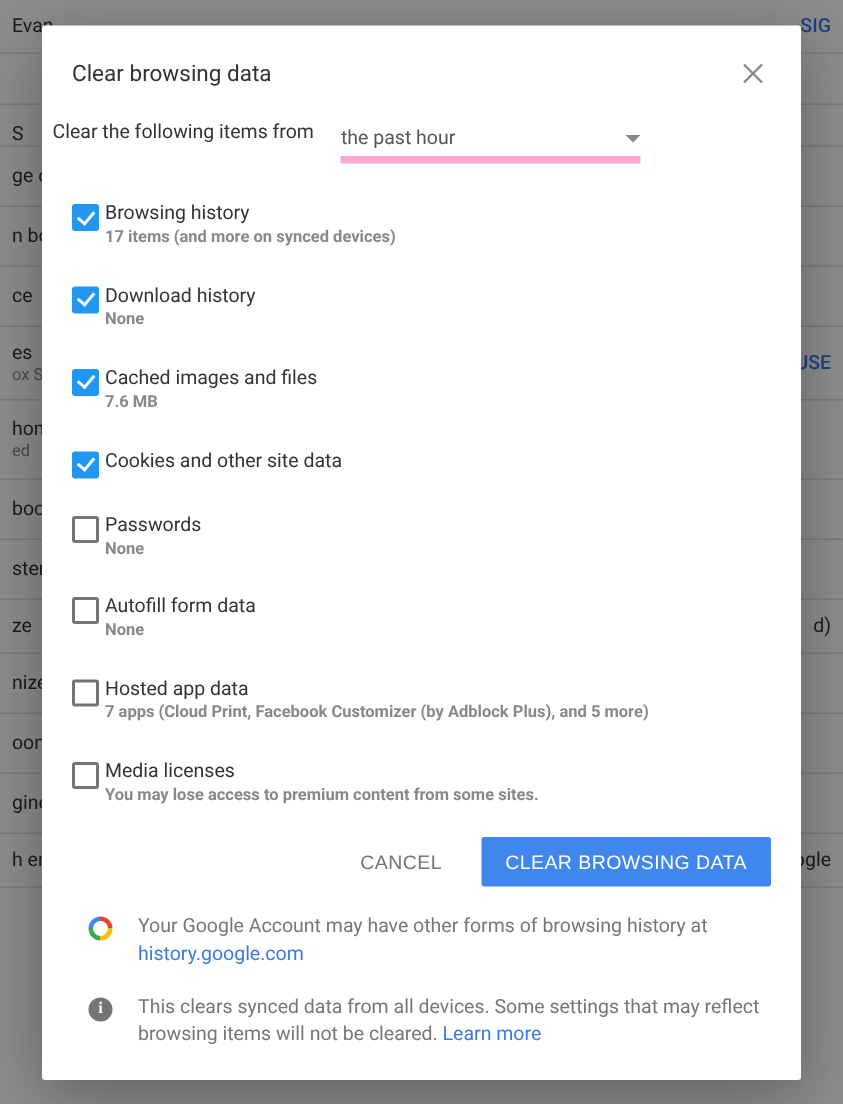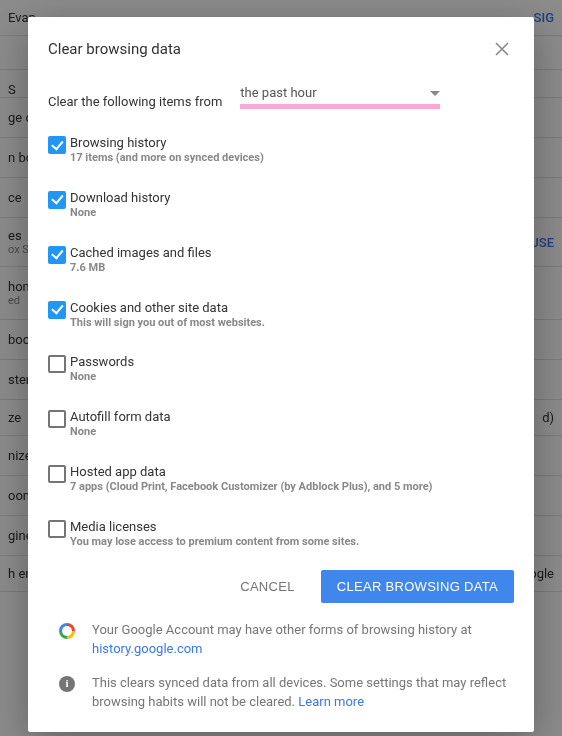--- a/index.html
+++ b/index.html
@@ -51,22 +51,22 @@
       font-weight: 400;
     }
     .close-btn {
       width: 24px; height:24px;
       display:flex; align-items:center; justify-content:center;
       cursor:pointer;
       color:#888;
     }
     .time-row {
       display:flex;
-      align-items:flex-end;
-      padding: 8px 20px 16px 20px;
+      align-items:flex-start;
+      padding: 8px 20px 16px 7px;
       gap: 18px;
       font-size: 13px;
       color:#333;
     }
     .time-select {
       flex:0 0 200px;
       border:none;
       border-bottom: 5px solid #f9a8d4;
       padding: 4px 0;
       display:flex;
@@ -249,21 +249,20 @@
       <div class="check-text">
         <div class="check-title">Cached images and files</div>
         <div class="check-sub">7.6 MB</div>
       </div>
     </div>
 
     <div class="check-row">
       <div class="cbox checked"></div>
       <div class="check-text">
         <div class="check-title">Cookies and other site data</div>
-        <div class="check-sub">This will sign you out of most websites.</div>
       </div>
     </div>
 
     <div class="check-row">
       <div class="cbox"></div>
       <div class="check-text">
         <div class="check-title">Passwords</div>
         <div class="check-sub">None</div>
       </div>
     </div>
@@ -307,18 +306,18 @@
       <span>Your Google Account may have other forms of browsing history at </span>
       <a href="#">history.google.com</a>
     </div>
   </div>
 
   <div class="note">
     <div class="note-icon">
         <div class="info-icon">i</div>
       </div>
     <div>
-      <span>This clears synced data from all devices. Some settings that may reflect browsing habits will not be cleared.   </span>
+      <span>This clears synced data from all devices. Some settings that may reflect browsing items will not be cleared.   </span>
       <a href="#">Learn more</a>
     </div>
   </div>
 
 </div>
 
 </body></html>

